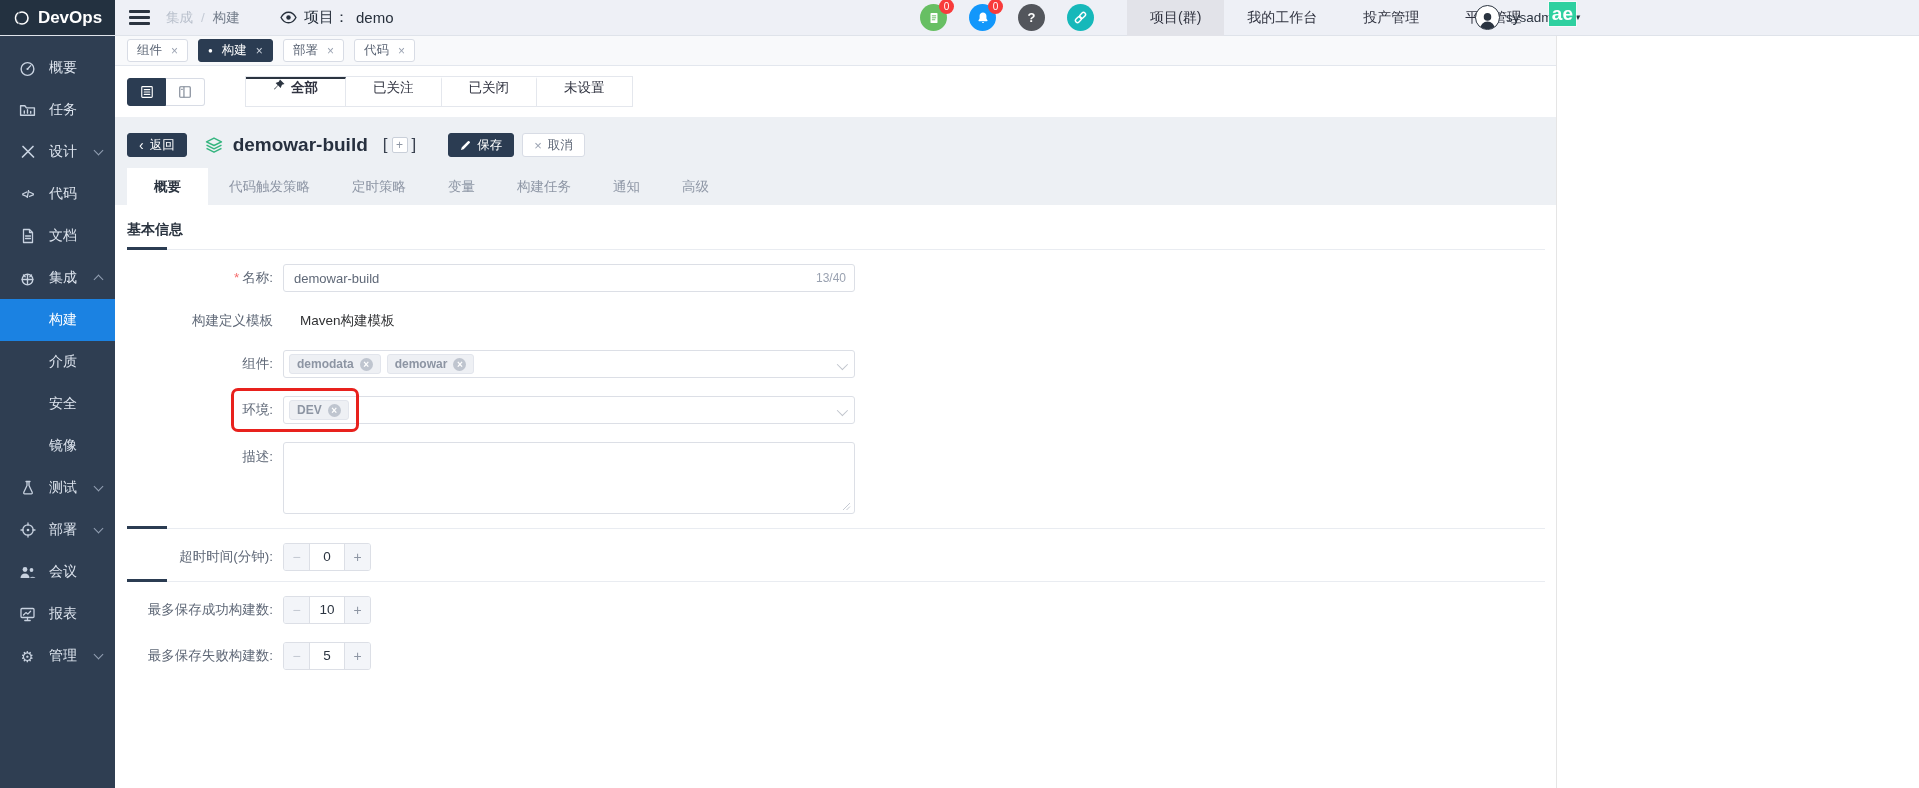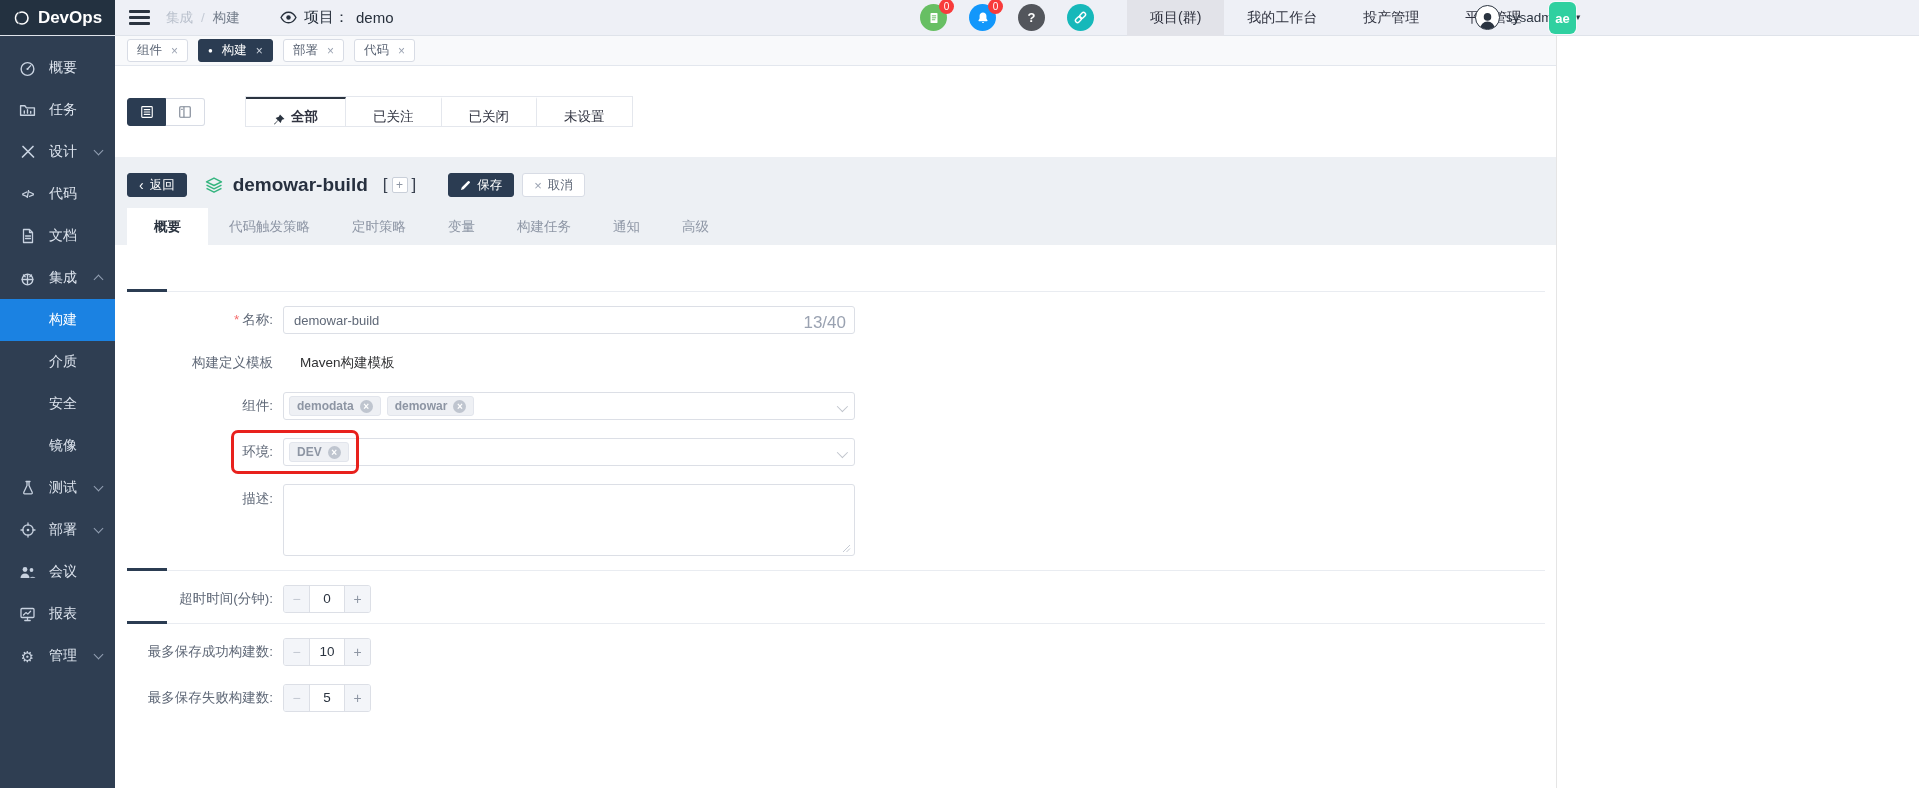--- a/index.html
+++ b/index.html
@@ -26,54 +26,54 @@
   .circ.gray{ background:#53565c; } .circ.teal{ background:#16b8ba; }
   .circ .qm{ color:#fff; font-weight:bold; font-size:13px; }
   .badge{ position:absolute; top:-5px; right:-7px; min-width:15px; height:15px; border-radius:8px; background:#f83b3b; color:#fff; font-size:10px; line-height:15px; text-align:center; padding:0 3px; }
   .tb-menu{ position:absolute; left:1012px; height:36px; display:flex; }
   .tb-menu-item{ padding:0 23px; line-height:35px; font-size:14px; color:#303340; cursor:pointer; white-space:nowrap; }
   .tb-menu-item.active{ background:#e2e3e9; }
   .tb-user{ position:absolute; left:1360px; display:flex; align-items:center; gap:6px; cursor:pointer; }
   .avatar{ width:25px; height:25px; border-radius:50%; border:1.5px solid #2b3440; background:#fff; display:flex; align-items:flex-end; justify-content:center; overflow:hidden; }
   .uname{ font-size:13.5px; color:#2b3440; width:62px; overflow:hidden; white-space:nowrap; }
   .ucaret{ font-size:8px; color:#2b3440; }
-  .ae-badge{ position:absolute; right:6px; top:-3px; width:27px; height:32px; border-radius:6px; background:#2fd0a0; color:#fff; font-weight:bold; font-size:13px; display:flex; align-items:center; justify-content:center; box-shadow:0 0 0 1px rgba(255,255,255,.6); }
+  .ae-badge{ position:absolute; right:6px; top:-3px; width:27px; height:24px; border-radius:0; background:#2fd0a0; color:#fff; font-weight:bold; font-size:19px; display:flex; align-items:center; justify-content:center; box-shadow:0 0 0 1px rgba(255,255,255,.6); }
 
   
   .app{ display:flex; height:752px; }
   .sidebar{ width:115px; background:var(--side); padding-top:11px; flex-shrink:0; }
   .snav-item{ position:relative; height:42px; display:flex; align-items:center; gap:13px; padding-left:19px; color:#dde4ee; font-size:14px; cursor:pointer; }
   .snav-item .sic{ width:17px; display:flex; justify-content:center; }
   .snav-sub{ height:42px; display:flex; align-items:center; padding-left:49px; color:#dde4ee; font-size:14px; cursor:pointer; }
   .snav-sub.active{ background:var(--blue); color:#fff; }
   .chev{ position:absolute; right:13px; width:7px; height:7px; border-right:1.5px solid #93a0b3; border-bottom:1.5px solid #93a0b3; }
   .chev.down{ transform:rotate(45deg); margin-top:-3px; }
   .chev.up{ transform:rotate(-135deg); margin-top:3px; }
   .code-glyph{ font-size:10px; font-weight:bold; color:#c8d2e0; letter-spacing:-1px; }
   .gear-glyph{ font-size:15px; color:#c8d2e0; line-height:1; }
 
   .main{ flex:1; background:#fff; }
-  .panel{ width:1442px; height:100%; border-right:1px solid #e5e5e5; display:flex; flex-direction:column;gap:20px; }
+  .panel{ width:1442px; height:100%; border-right:1px solid #e5e5e5; display:flex; flex-direction:column; }
 
   
   .chips-row{ height:30px; background:#f8f9fb; border-bottom:1px solid #e3e7ee; display:flex; align-items:center; gap:10px; padding-left:12px; }
   .chip{ height:23px; display:flex; align-items:center; gap:9px; padding:0 9px; background:#fff; border:1px solid #d8dce5; border-radius:3px; font-size:12.5px; color:#5a6474; cursor:pointer; }
   .chip .x{ color:#9aa2b1; font-size:12px; }
   .chip.active{ background:var(--dark); border-color:var(--dark); color:#fff; }
   .chip.active .x{ color:#cfd6e0; }
   .chip .dot{ font-size:8px; line-height:1; }
 
   
   .filter-row{ height:51px; background:#fff; display:flex; align-items:center; padding-left:12px; }
   .view-toggle{ display:flex; }
   .vbtn{ width:39px; height:28px; border:1px solid #d8dce5; background:#fff; display:flex; align-items:center; justify-content:center; cursor:pointer; }
   .vbtn.first{ border-radius:3px 0 0 3px; background:var(--dark); border-color:var(--dark); }
   .vbtn.last{ border-radius:0 3px 3px 0; border-left:none; }
   .ftabs{ display:flex; margin-left:40px; border:1px solid #e4e7ed; height:31px; }
-  .ftab{ padding:0 27px; display:flex; align-items:flex-end; gap:6px; font-size:13.5px; color:#303340; border-right:1px solid #e4e7ed; border-top:2px solid transparent; cursor:pointer; background:#fff; }
+  .ftab{ padding:0 27px; display:flex; align-items:flex-start; gap:6px; font-size:13.5px; color:#303340; border-right:1px solid #e4e7ed; border-top:2px solid transparent; cursor:pointer; background:#fff; }
   .ftab:last-child{ border-right:none; }
   .ftab.active{ border-top:2px solid #2b3440; font-weight:bold; }
 
   
   .gray-block{ background:var(--graybg); padding-top:8px; }
   .page-header{ height:40px; display:flex; align-items:center; padding-left:12px; }
   .btn{ height:24px; display:flex; align-items:center; gap:6px; padding:0 11px; border-radius:3px; font-size:12.5px; cursor:pointer; }
   .btn.dark{ background:var(--dark); color:#fff; border:1px solid var(--dark); }
   .btn.light{ background:#fff; color:#5a6474; border:1px solid #d8dce5; }
   .back-arrow{ font-size:14px; line-height:1; }
@@ -92,21 +92,21 @@
   .content{ flex:1; background:#fff; padding:16px 0 0 12px; overflow:hidden; }
   .formwrap{ width:1418px; }
   .section-head{ font-size:14px; font-weight:bold; color:#2b3440; }
   .section-rule{ position:relative; border-bottom:1px solid #e9ecf1; margin-top:10px; }
   .section-rule i{ position:absolute; left:0; top:-2px; width:40px; height:3px; background:var(--dark); }
   .frow{ display:flex; align-items:center; }
   .flabel{ width:156px; padding-right:10px; text-align:right; font-size:13.5px; color:var(--lab); flex-shrink:0; }
   .req{ color:#f56c6c; margin-right:3px; }
   .fcontrol{ width:572px; position:relative; }
   .tinput{ width:100%; height:28px; border:1px solid var(--line); border-radius:3px; padding:0 48px 0 10px; font-size:13px; color:var(--lab); font-family:"Liberation Sans","DejaVu Sans",sans-serif; outline:none; }
-  .counter{ position:absolute; right:9px; top:7px; font-size:17px; color:#9aa2b1; }
+  .counter{ position:absolute; right:9px; top:7px; font-size:12px; color:#9aa2b1; }
   .plainval{ font-size:13.5px; color:#303133; font-weight:500;margin-left:17px; }
   .selectbox{ height:28px; border:1px solid var(--line); border-radius:3px; display:flex; align-items:center; gap:6px; padding:0 24px 0 5px; position:relative; background:#fff; cursor:pointer;font-weight:bold; }
   .tag{ height:20px; display:flex; align-items:center; gap:6px; padding:0 7px; background:#eef0f4; border:1px solid #e2e5ec; border-radius:3px; font-size:12px; color:#8d95a3; }
   .tagx{ width:13px; height:13px; border-radius:50%; background:#bfc5cf; color:#fff; font-size:10px; line-height:13px; text-align:center; cursor:pointer; }
   .selcaret{ position:absolute; right:9px; top:11px; width:8px; height:8px; border-right:1.4px solid #c0c4cc; border-bottom:1.4px solid #c0c4cc; transform:rotate(45deg) translateY(-2px); }
   .env-row{ position:relative; }
   .red-annotation{ position:absolute; left:104px; top:-8px; width:128px; height:44px; border:3px solid var(--red); border-radius:7px; pointer-events:none; z-index:3; }
   .tarea{ width:572px; height:72px; border:1px solid var(--line); border-radius:3px; resize:none; outline:none; font-family:"Liberation Sans","DejaVu Sans",sans-serif; font-size:13px; padding:6px 8px; color:var(--lab); }
   .resize-grip{ position:absolute; right:4px; bottom:7px; pointer-events:none; }
   .stepper{ display:flex; width:88px; height:28px; border:1px solid var(--line); border-radius:3px; overflow:hidden; }
@@ -404,20 +404,21 @@
           <span class="ctab">定时策略</span>
           <span class="ctab">变量</span>
           <span class="ctab">构建任务</span>
           <span class="ctab">通知</span>
           <span class="ctab">高级</span>
         </div>
       </div>
 
       <div class="content">
         <div class="formwrap">
+          <div class="section-head">基本信息</div>
           <div class="section-rule">
               <i></i>
             </div>
 
           <div class="frow mt14">
             <div class="flabel"><span class="req">*</span><span>名称:</span></div>
             <div class="fcontrol">
               <input class="tinput" type="text" value="demowar-build" style="">
               <span class="counter">13/40</span>
             </div>

